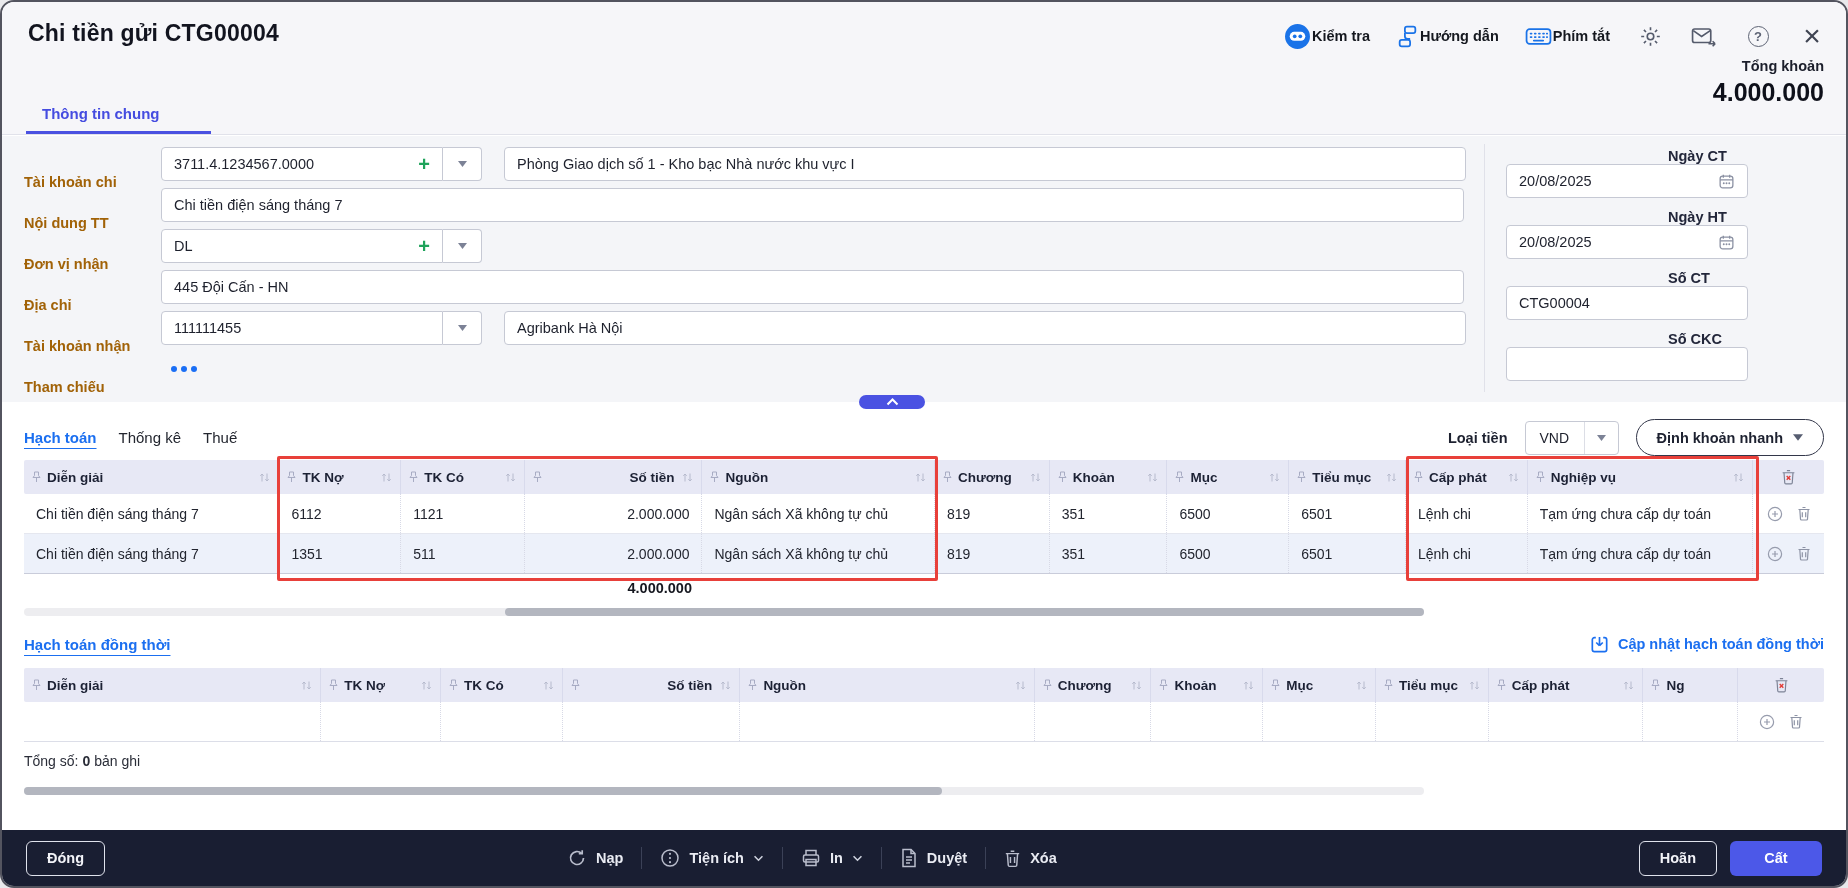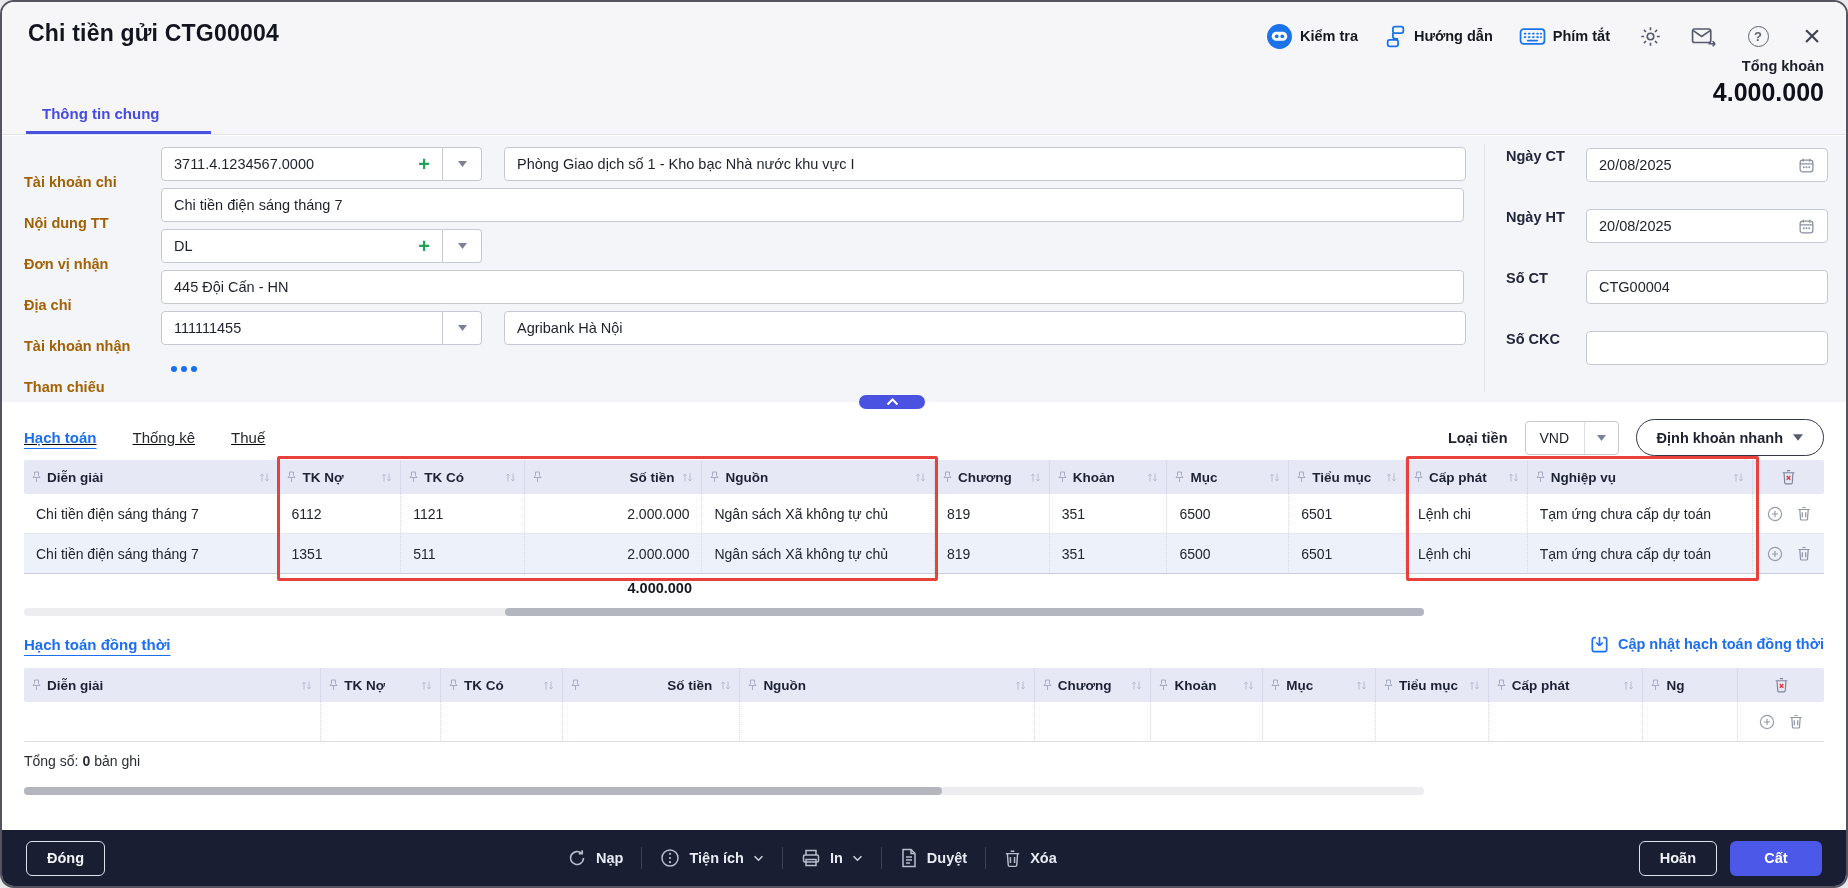--- a/index.html
+++ b/index.html
@@ -6,21 +6,21 @@
   html,body { background:#e9e9ec; }
   body { font-family: "Liberation Sans", "DejaVu Sans", sans-serif; }
   .win { position:relative; width:1848px; height:888px; background:#fff;
          border:2px solid #53545f; border-radius:14px; overflow:hidden; }
 
   
   .tophdr { position:absolute; top:0; left:0; right:0; height:133px;
             background:#f6f6f9; border-bottom:1px solid #e1e2ea; }
   .title { position:absolute; left:26px; top:18px; font-size:23px; font-weight:800; color:#12141f; letter-spacing:.2px; }
   .hdr-right { position:absolute; right:20px; top:20px; display:flex; align-items:center; gap:26px; }
-  .hact { display:flex; align-items:center; gap:7px; cursor:pointer; }
+  .hact { display:flex; align-items:center; gap:1px; cursor:pointer; }
   .hact span { font-size:14.5px; font-weight:700; color:#15181f; }
   .icobtn { display:flex; align-items:center; justify-content:center; width:28px; height:28px; cursor:pointer; }
   .helpcirc { display:inline-flex; align-items:center; justify-content:center; width:21px; height:21px;
               border:1.6px solid #5d6374; border-radius:50%; color:#5d6374; font-size:13px; font-weight:700; }
   .xclose { font-size:30px; color:#3f4452; line-height:20px; font-weight:400; }
   .total-wrap { position:absolute; right:22px; top:56px; text-align:right; }
   .total-lbl { font-size:14.5px; font-weight:700; color:#1b1e2b; }
   .total-val { font-size:25px; font-weight:800; color:#0e101a; margin-top:4px; }
   .mtab { position:absolute; left:24px; bottom:0; padding:0 52px 9px 16px;
           font-size:15px; font-weight:700; color:#454ce0; border-bottom:3px solid #4a51e1; cursor:pointer; }
@@ -36,33 +36,33 @@
   .code { width:282px; border-radius:4px 0 0 4px; position:relative; }
   .plus { margin-left:auto; color:#1fa35b; font-size:20px; font-weight:700; line-height:1; }
   .ddbtn { width:39px; height:34px; background:#fff; border:1px solid #c6c9d4; border-left:none;
            border-radius:0 4px 4px 0; display:flex; align-items:center; justify-content:center; cursor:pointer; }
   .gap { width:22px; }
   .namefield { width:962px; }
   .wide { width:1303px; }
   .dots { display:flex; gap:4px; margin-left:10px; cursor:pointer; }
   .dots i { width:6px; height:6px; border-radius:50%; background:#1a6ef5; }
   .fright { position:absolute; left:1504px; top:12px; }
-  .frow-r { display:flex; align-items:flex-start; margin-bottom:9px; height:52px; }
+  .frow-r { display:flex; align-items:flex-end; margin-bottom:9px; height:52px;flex-direction:column; }
   .flabel-r { width:80px; font-size:14.5px; font-weight:700; color:#22263a; }
   .rinput { width:242px; }
   .dateico { margin-left:auto; display:flex; }
 
   
   .pill-collapse { position:absolute; left:857px; top:393px; width:66px; height:14px; background:#4a52e2;
                    border-radius:8px; display:flex; align-items:center; justify-content:center; cursor:pointer; z-index:5; }
 
   
   .lower { position:absolute; top:400px; left:0; right:0; bottom:56px; background:#fff; }
   .subbar { display:flex; align-items:center; padding:13px 22px 0 22px; height:58px; }
-  .stabs { display:flex; align-items:center; gap:36px;text-decoration:underline; }
+  .stabs { display:flex; align-items:center; gap:22px; }
   .stab { font-size:15px; color:#23262f; cursor:pointer; }
   .stab.active { color:#1b6ff0; font-weight:700; text-decoration:underline; text-underline-offset:5px; }
   .subbar-right { margin-left:auto; display:flex; align-items:center; gap:17px; }
   .cur-lbl { font-size:14.5px; font-weight:700; color:#1d2130; }
   .select { display:flex; align-items:center; height:34px; background:#fff; border:1px solid #c6c9d4;
             border-radius:4px; overflow:hidden; cursor:pointer; }
   .select .val { padding:0 14px; font-size:14px; color:#1e212d; width:58px; }
   .select .dd { width:34px; height:100%; display:flex; align-items:center; justify-content:center; border-left:1px solid #dcdee6; }
   .pillbtn { height:37px; border:1.4px solid #33374a; border-radius:19px; background:#fff; padding:0 20px;
              font-size:14.5px; font-weight:700; color:#1d2130; display:flex; align-items:center; gap:10px; cursor:pointer;

